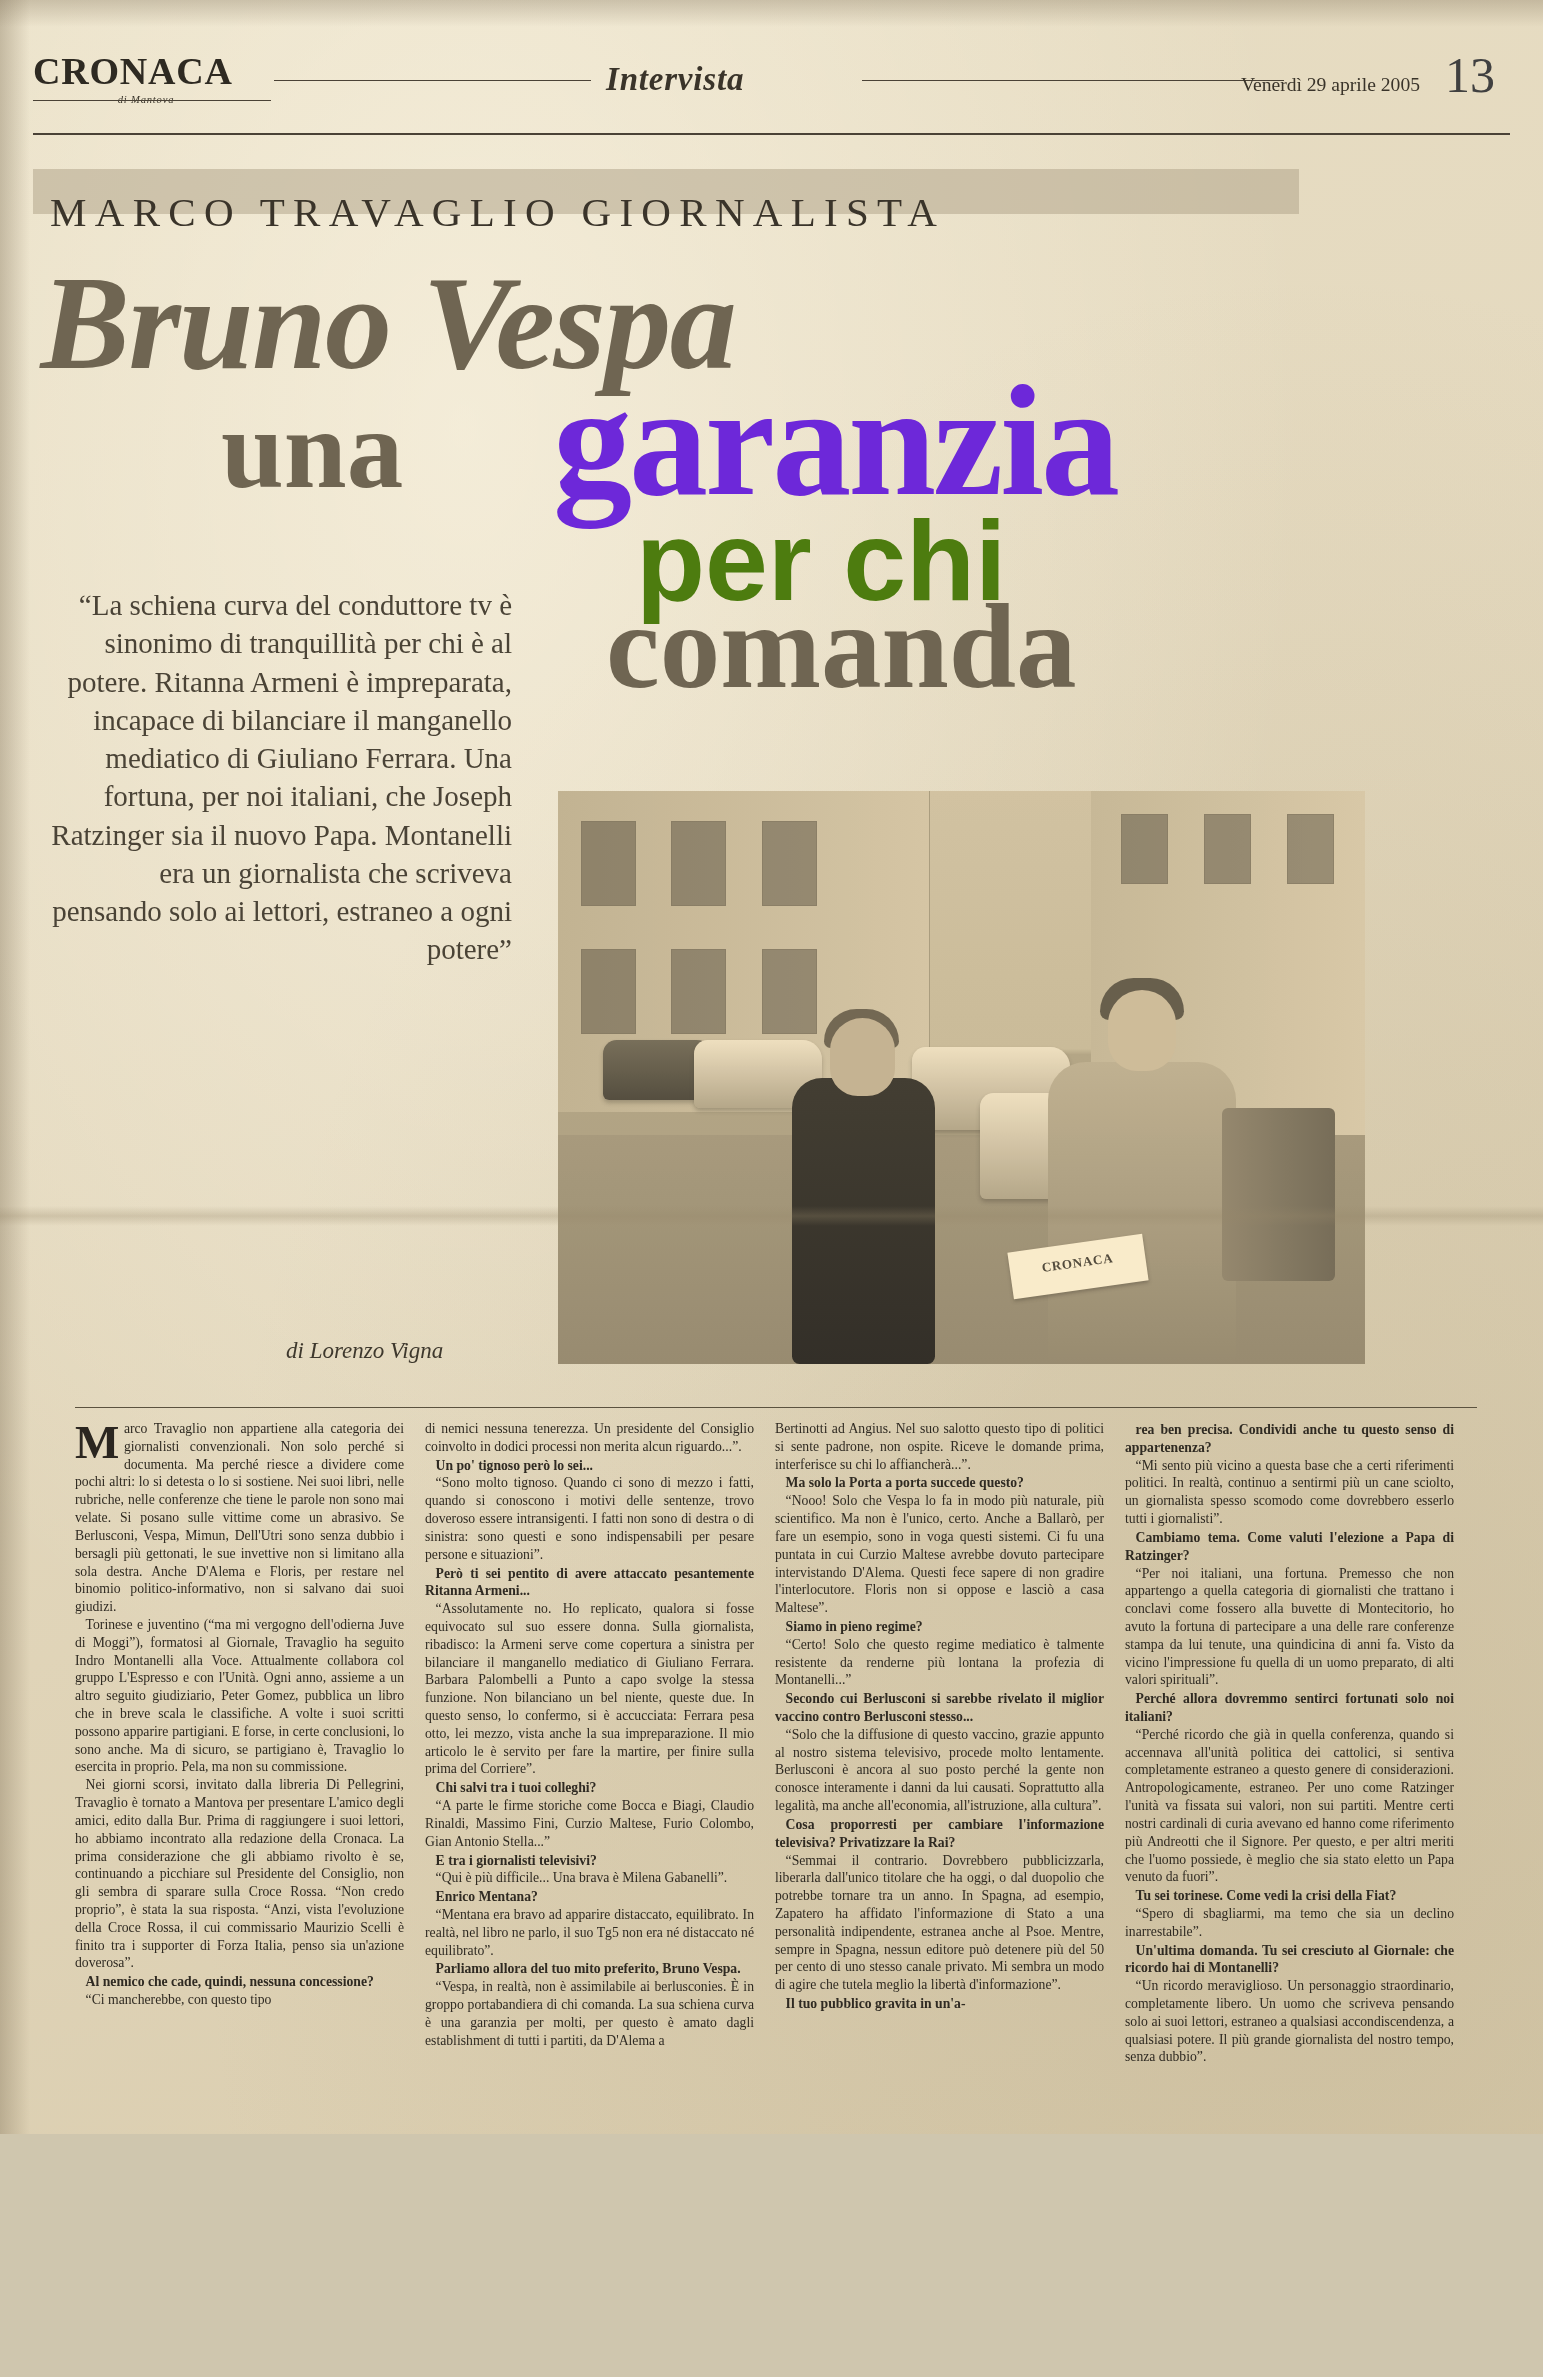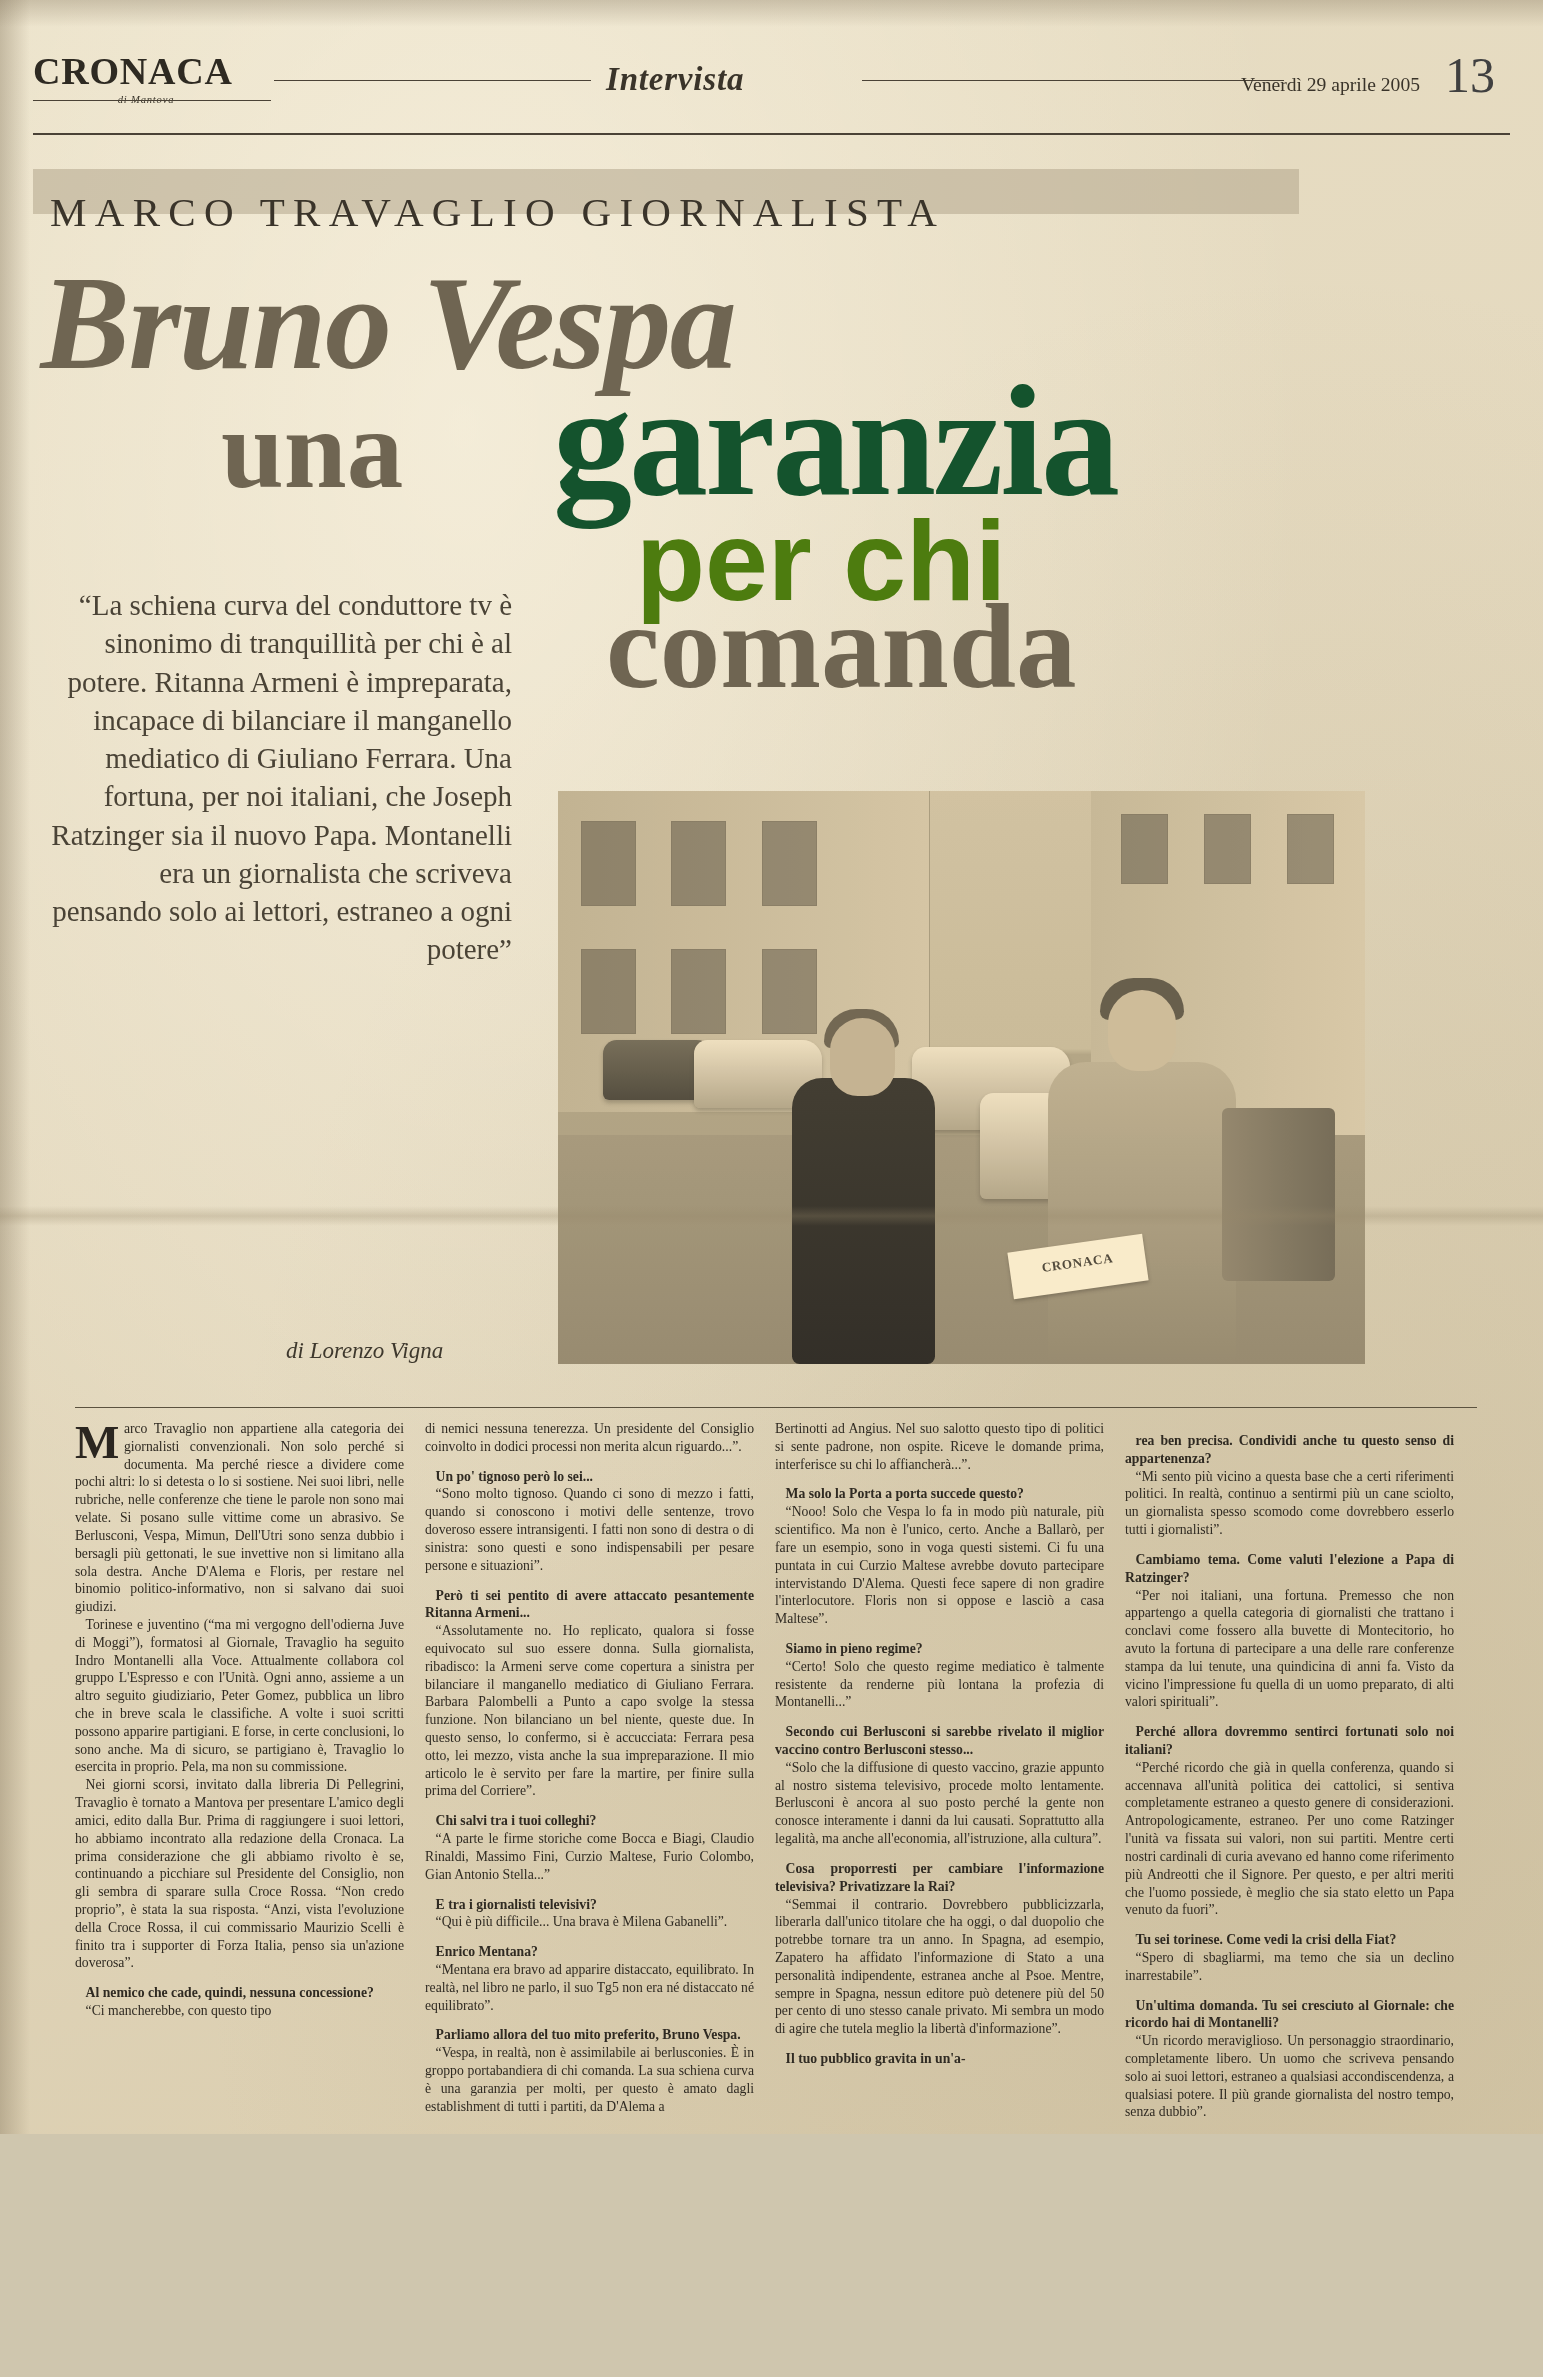--- a/index.html
+++ b/index.html
@@ -187,21 +187,21 @@
     color: #6f6552;
   }
   .hl-garanzia {
     position: absolute;
     left: 520px;
     top: 106px;
     font-family: "Liberation Serif", serif;
     font-weight: bold;
     font-size: 158px;
     line-height: 1;
-    color: #14532d;
+    color: #6d28d9;
     letter-spacing: -3px;
   }
   .hl-perchi {
     position: absolute;
     left: 603px;
     top: 249px;
     font-family: Liberation Sans, sans-serif;
     font-weight: bold;
     font-size: 113px;
     line-height: 1;
@@ -368,21 +368,21 @@
     hyphens: auto;
   }
   .col p {
     margin: 0;
     text-indent: 10.6px;
   }
   .col p.noindent { text-indent: 0; }
   .col p.q {
     font-weight: bold;
     text-indent: 10.6px;
-    margin-top: 12px;
+    margin-top: 1px;
   }
   .col .dropcap-par {
     text-indent: 0;
   }
   .dropcap {
     float: left;
     font-family: "Liberation Serif", serif;
     font-size: 47px;
     line-height: 38px;
     font-weight: bold;

